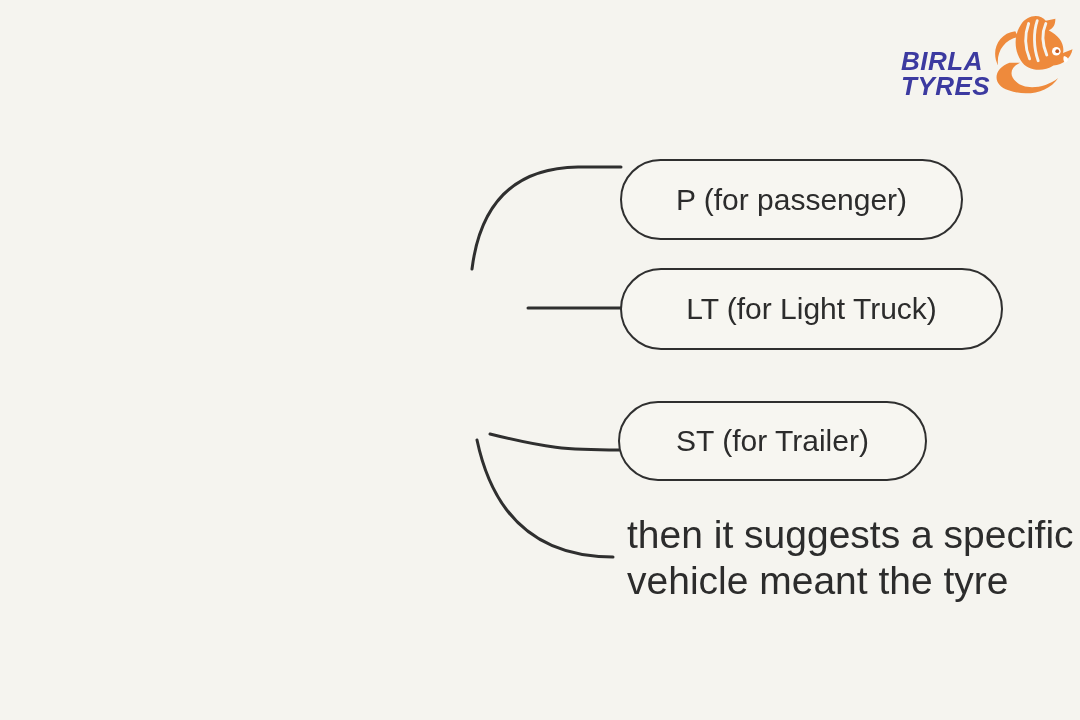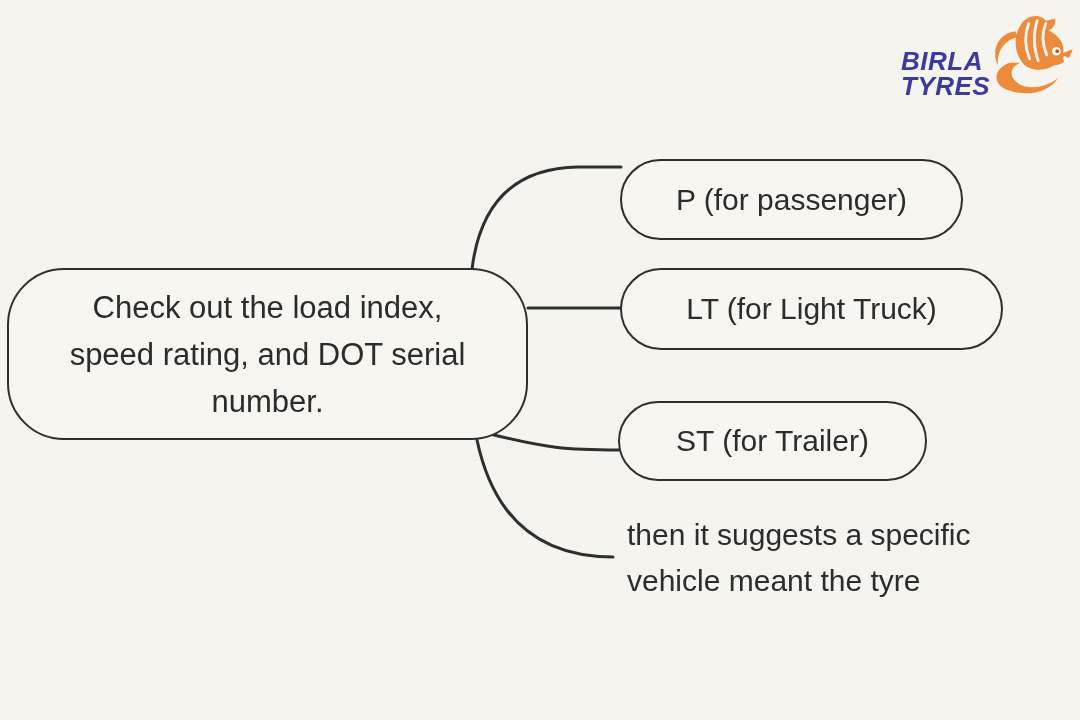--- a/index.html
+++ b/index.html
@@ -30,21 +30,21 @@
   .root-box{
     left:7px;top:268px;width:521px;height:172px;border-radius:57px;
     font-size:31px;line-height:47px;
   }
   .pill{border-radius:42px;font-size:30px;flex-direction:row;}
   .pill-p {left:620px;top:127px;width:343px;height:81px;margin-top:32px;}
   .pill-lt{left:620px;top:268px;width:383px;height:82px;}
   .pill-st{left:618px;top:401px;width:309px;height:80px;}
   .note{
     position:absolute;left:627px;top:512px;
-    font-size:30px;line-height:46px;text-align:left;
+    font-size:39px;line-height:46px;text-align:left;
   }
   .logo-text{
     position:absolute;left:901px;top:49px;
     color:var(--logo-blue);
     font-weight:bold;font-style:italic;
     font-size:26px;line-height:25px;letter-spacing:0.5px;
   }
   .tiger{position:absolute;left:988px;top:13px;width:87px;height:84px;}
   .stripe{stroke:var(--background);stroke-width:3;fill:none;stroke-linecap:round;}
 </style>
@@ -53,25 +53,20 @@
 
 <div class="canvas">
 
   <svg class="connectors" viewBox="0 0 1080 720">
     <path class="connector" d="M 472 269 C 479 213 506 168 578 167 L 621 167"></path>
     <path class="connector" d="M 528 308 L 621 308"></path>
     <path class="connector" d="M 490 434 C 546 448 566 450 619 450"></path>
     <path class="connector" d="M 477 440 C 491 506 528 557 613 557"></path>
   </svg>
 
-  <div class="node root-box">
-    <div>Check out the load index,</div>
-    <div>speed rating, and DOT serial</div>
-    <div>number.</div>
-  </div>
 
   <div class="node pill pill-p">
     <span>P (for passenger)</span>
   </div>
 
   <div class="node pill pill-lt">
     <span>LT (for Light Truck)</span>
   </div>
 
   <div class="node pill pill-st">

